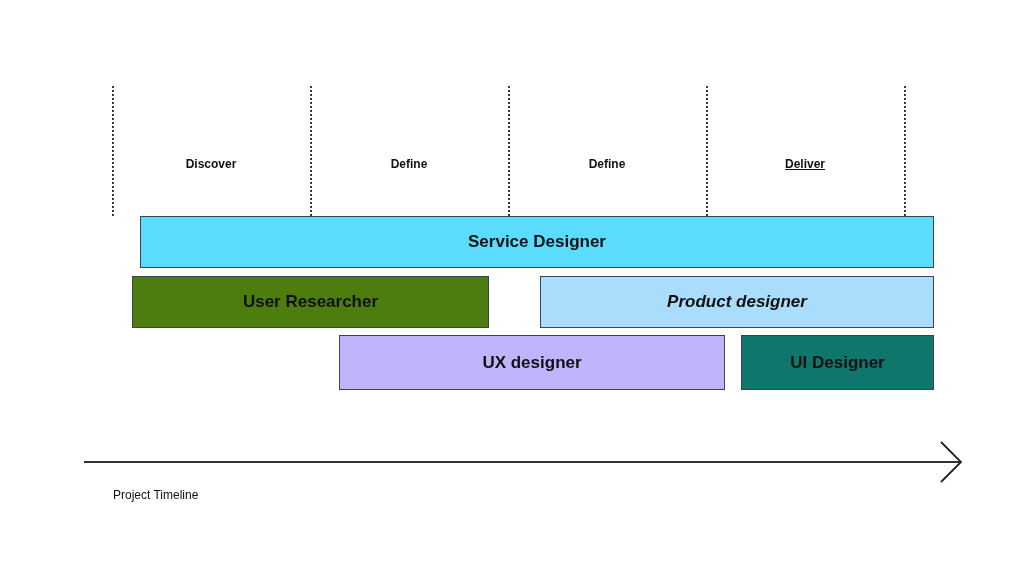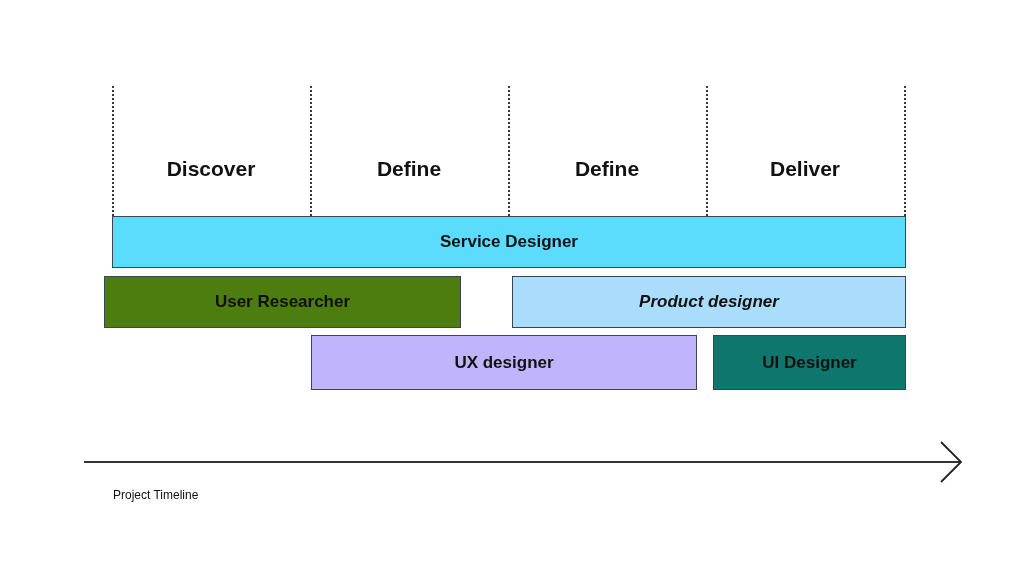--- a/index.html
+++ b/index.html
@@ -1,40 +1,40 @@
 <!DOCTYPE html>
 <html><head>
 <meta charset="utf-8">
 <style>
   html, body { margin: 0; padding: 0; background: #ffffff; }
   body { width: 1024px; height: 576px; position: relative; overflow: hidden;
          font-family: "Liberation Sans", "DejaVu Sans", sans-serif; color: #111; }
   .divider { position: absolute; top: 86px; height: 130px; width: 0;
              border-left: 2px dotted #3a3a3a; }
   .phase { position: absolute; top: 157px; width: 198px; text-align: center;
-           font-weight: bold; font-size: 21px; color: #111; }
+           font-weight: bold; font-size: 12px; color: #111; }
   .bar { position: absolute; box-sizing: border-box; border: 1.5px solid #3b4450;
          display: flex; align-items: center; justify-content: center;
-         font-weight: bold; font-size: 17px; color: #111; }
+         font-weight: bold; font-size: 17px; color: #111; margin-left: 28px; }
   #axis { position: absolute; left: 0; top: 0; }
   .axis-label { position: absolute; left: 113px; top: 488px; font-size: 12px; color: #111; }
 </style>
 </head>
 <body>
 
 <div class="divider" style="left:112px;"></div>
 <div class="divider" style="left:310px;"></div>
 <div class="divider" style="left:508px;"></div>
 <div class="divider" style="left:706px;"></div>
 <div class="divider" style="left:904px;"></div>
 
 <div class="phase" style="left:112px;">Discover</div>
 <div class="phase" style="left:310px;">Define</div>
 <div class="phase" style="left:508px;">Define</div>
-<div class="phase" style="left:706px;">Deliver</div>
+<div class="phase" style="left:706px;text-decoration:underline;">Deliver</div>
 
 <div class="bar" style="left:112px; top:216px; width:794px; height:52px; background:#5cdcfc;">
   <span>Service Designer</span>
 </div>
 <div class="bar" style="left:104px; top:276px; width:357px; height:52px; background:#4d7c0f;">
   <span>User Researcher</span>
 </div>
 <div class="bar" style="left:512px; top:276px; width:394px; height:52px; background:#aadcfc;font-style:italic;">
   <span>Product designer</span>
 </div>

